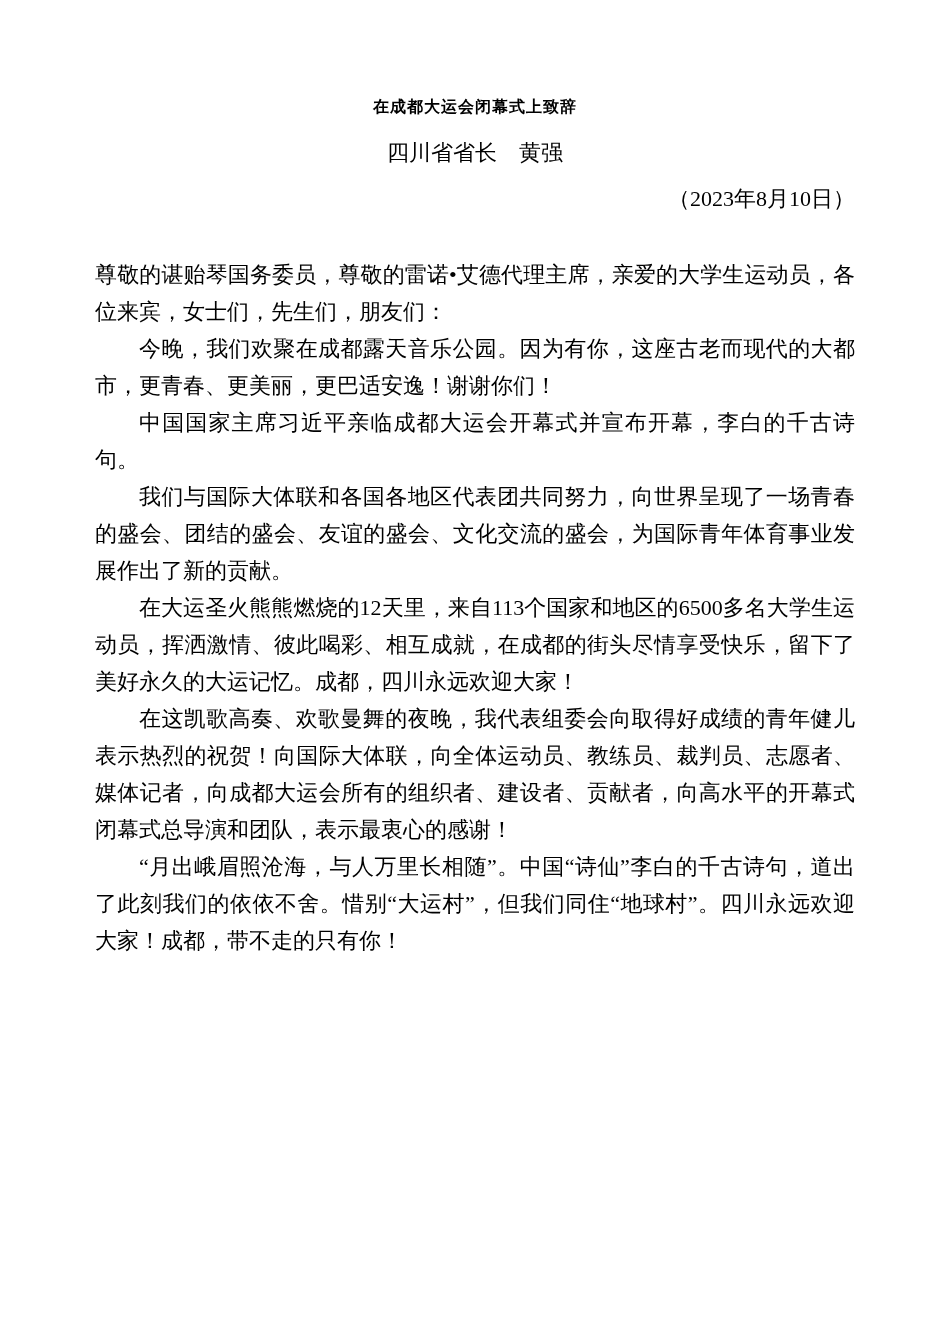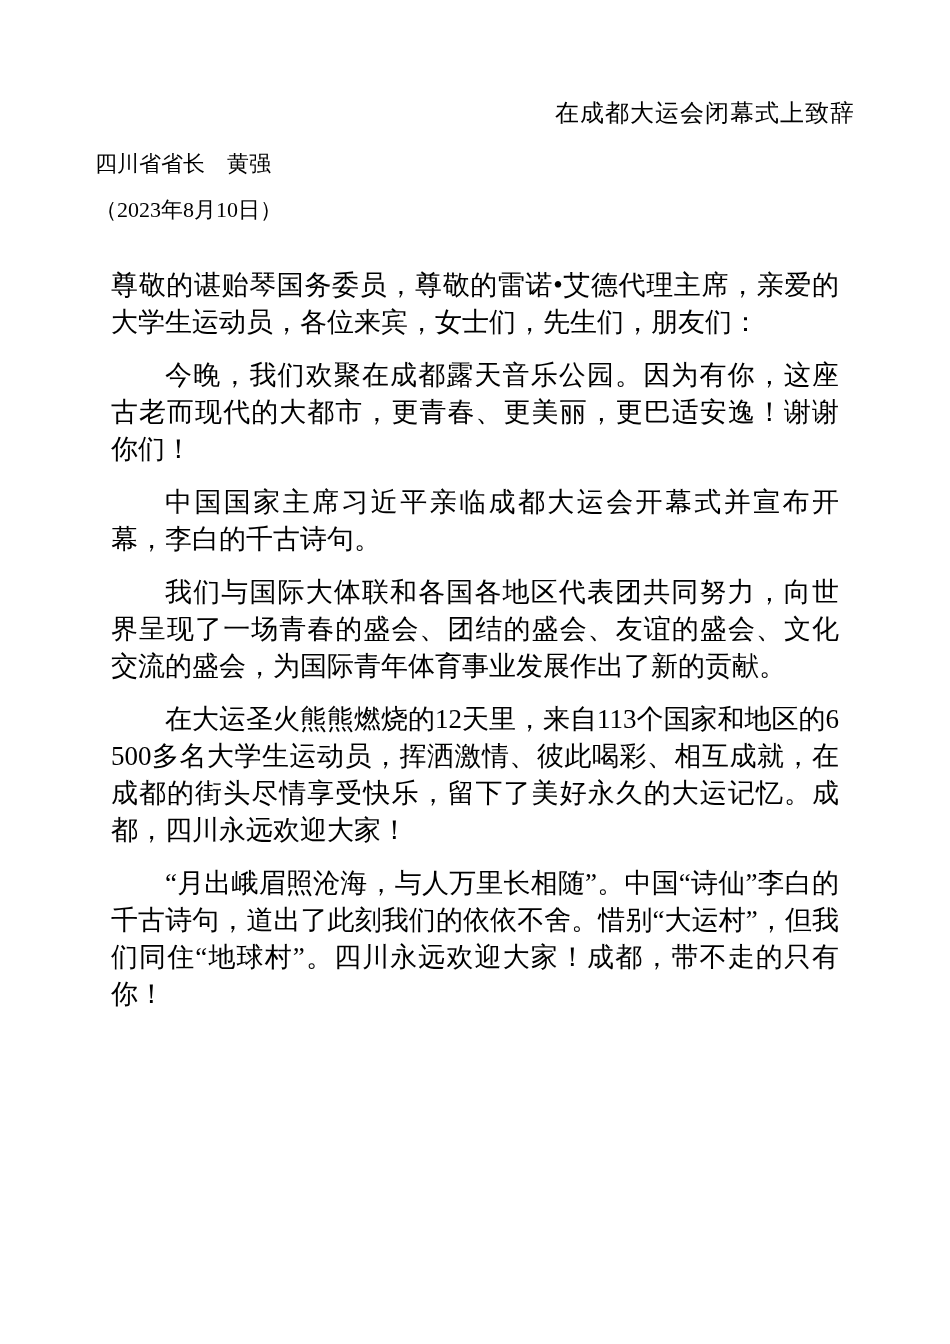--- a/index.html
+++ b/index.html
@@ -15,37 +15,38 @@
   .page {
     width: 950px;
     height: 1344px;
     box-sizing: border-box;
     background: #ffffff;
     padding: 97px 95px 60px 95px;
     overflow: hidden;
   }
   .doc-title {
     margin: 0 0 20px 0;
-    text-align: right;
-    font-size: 24px;
-    font-weight: normal;
+    text-align: center;
+    font-size: 16px;
+    font-weight: bold;
     letter-spacing: 1px;
   }
   .doc-author {
     margin: 0 0 10px 0;
+    text-align: center;
     font-size: 22px;
   }
   .doc-date {
     margin: 16px 0 42px 0;
-    text-align: left;
+    text-align: right;
     font-size: 22px;
   }
   .body-text p {
-    margin: 16px;
-    font-size: 27px;
+    margin: 0;
+    font-size: 22px;
     line-height: 37px;
     text-align: justify;
     text-indent: 2em;
     word-break: break-all;
   }
   .body-text p.salutation {
     text-indent: 0;
   }
 </style>
 </head>
@@ -57,15 +58,16 @@
   <div class="doc-author">四川省省长　黄强</div>
 
   <div class="doc-date">（2023年8月10日）</div>
 
   <div class="body-text">
     <p class="salutation">尊敬的谌贻琴国务委员，尊敬的雷诺•艾德代理主席，亲爱的大学生运动员，各位来宾，女士们，先生们，朋友们：</p>
     <p>今晚，我们欢聚在成都露天音乐公园。因为有你，这座古老而现代的大都市，更青春、更美丽，更巴适安逸！谢谢你们！</p>
     <p>中国国家主席习近平亲临成都大运会开幕式并宣布开幕，李白的千古诗句。</p>
     <p>我们与国际大体联和各国各地区代表团共同努力，向世界呈现了一场青春的盛会、团结的盛会、友谊的盛会、文化交流的盛会，为国际青年体育事业发展作出了新的贡献。</p>
     <p>在大运圣火熊熊燃烧的12天里，来自113个国家和地区的6500多名大学生运动员，挥洒激情、彼此喝彩、相互成就，在成都的街头尽情享受快乐，留下了美好永久的大运记忆。成都，四川永远欢迎大家！</p>
+    <p>在这凯歌高奏、欢歌曼舞的夜晚，我代表组委会向取得好成绩的青年健儿表示热烈的祝贺！向国际大体联，向全体运动员、教练员、裁判员、志愿者、媒体记者，向成都大运会所有的组织者、建设者、贡献者，向高水平的开幕式闭幕式总导演和团队，表示最衷心的感谢！</p>
     <p>“月出峨眉照沧海，与人万里长相随”。中国“诗仙”李白的千古诗句，道出了此刻我们的依依不舍。惜别“大运村”，但我们同住“地球村”。四川永远欢迎大家！成都，带不走的只有你！</p>
   </div>
 </div>
 
 </body></html>

